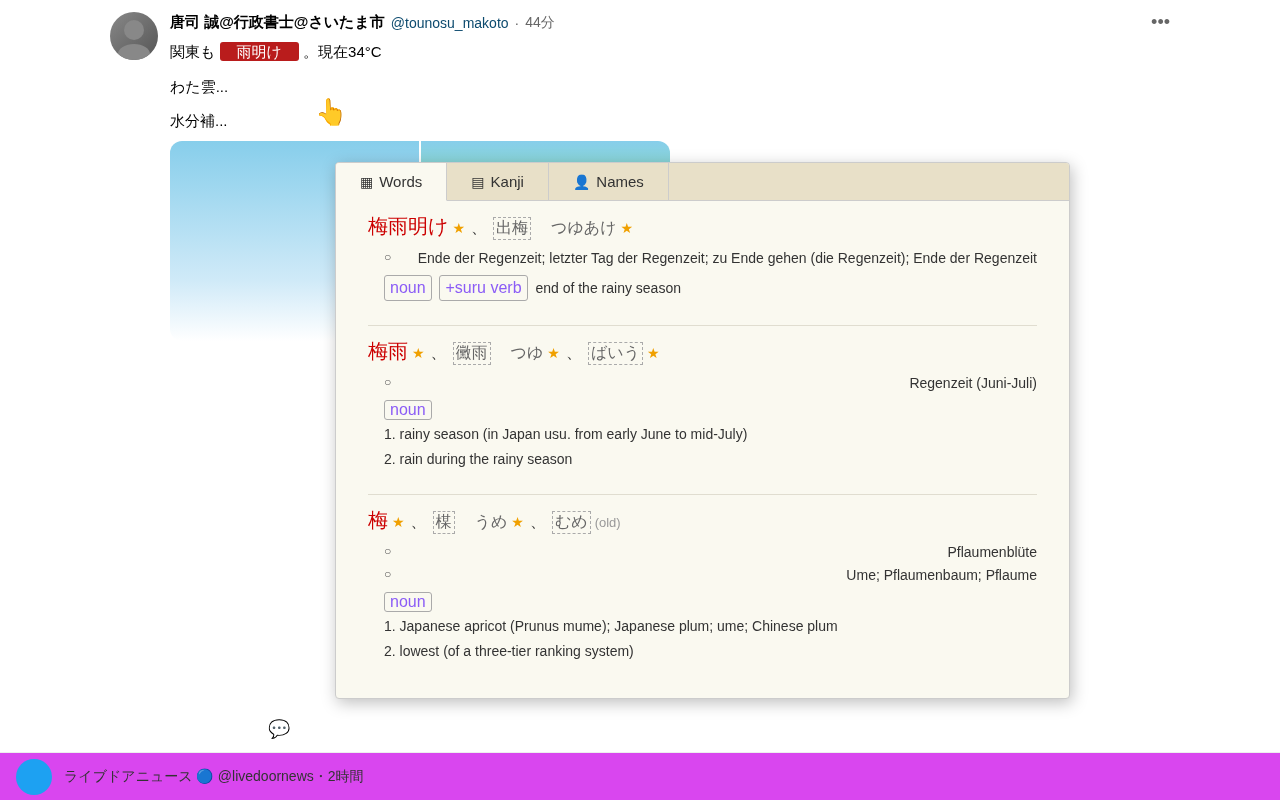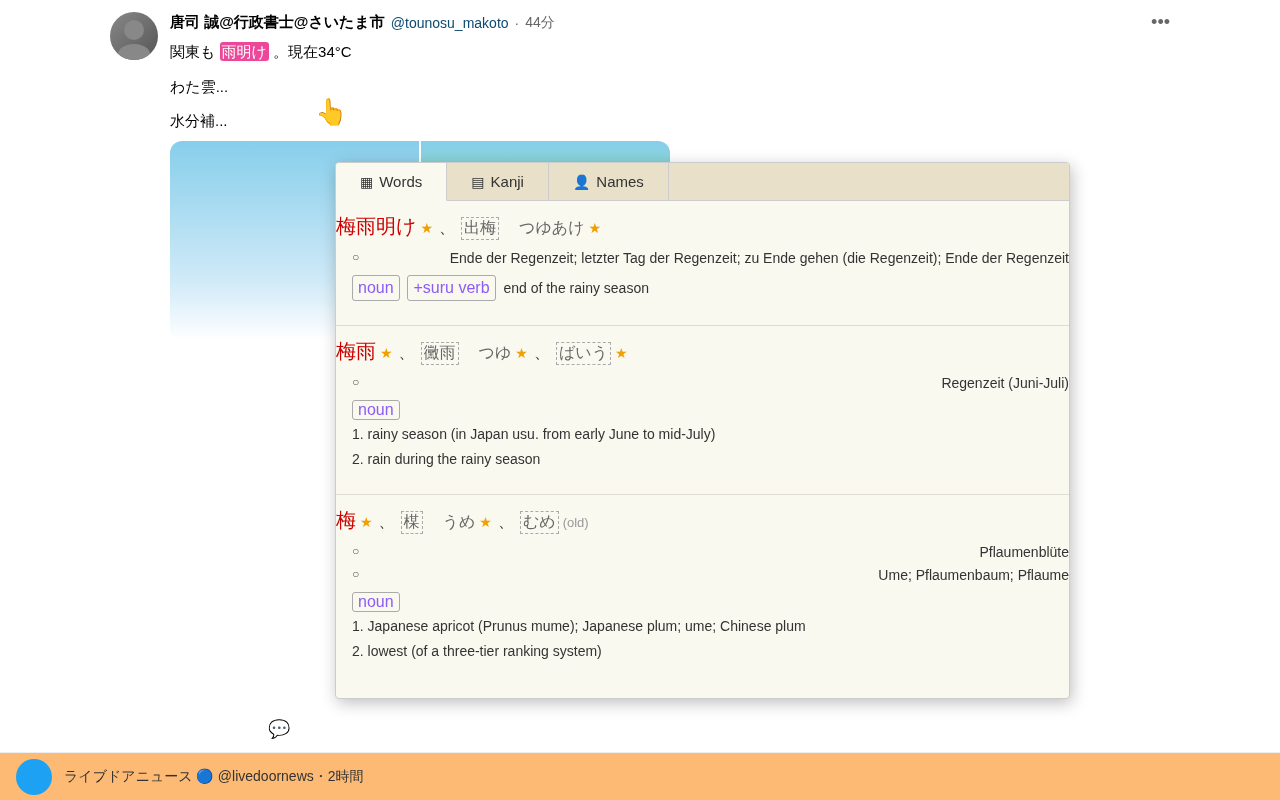--- a/index.html
+++ b/index.html
@@ -88,24 +88,24 @@
     }
 
     .tweet-text {
       font-size: 15px;
       color: #000;
       line-height: 1.5;
       margin-bottom: 6px;
     }
 
     .highlight-word {
-      background: #ec4899;
+      background: #b91c1c;
       color: #fff;
       border-radius: 3px;
-      padding: 1px 2px;
+      padding: 1px 17px;
       cursor: pointer;
     }
 
     .tweet-text-line {
       margin-bottom: 4px;
     }
 
     .tweet-images {
       display: grid;
       grid-template-columns: 1fr 1fr;
@@ -171,21 +171,21 @@
       background: #faf9f0;
       border-bottom: 1px solid #faf9f0;
       margin-bottom: -1px;
     }
 
     .dict-tab-icon {
       font-size: 14px;
     }
 
     .dict-content {
-      padding: 12px 0;
+      padding: 12px 32px;
       max-height: 620px;
       overflow-y: auto;
     }
 
     .dict-entry {
       margin-bottom: 24px;
     }
 
     .entry-header {
       display: flex;
@@ -421,20 +421,20 @@
           <span class="tag-badge">noun</span>
         </div>
         <div class="entry-def-numbered">1. Japanese apricot (Prunus mume); Japanese plum; ume; Chinese plum</div>
         <div class="entry-def-numbered">2. lowest (of a three-tier ranking system)</div>
       </div>
     </div>
 
   </div>
 </div>
 
-<div style="position:absolute; bottom:0; left:0; right:0; height:48px; background:#fdba74; border-top:1px solid #eee; display:flex; align-items:center; padding:0 16px; gap:12px;">
+<div style="position:absolute; bottom:0; left:0; right:0; height:48px; background:#d946ef; border-top:1px solid #eee; display:flex; align-items:center; padding:0 16px; gap:12px;">
   <div style="width:36px;height:36px;border-radius:50%;background:#1da1f2;flex-shrink:0;"></div>
   <span style="font-size:14px;color:#333;">
     ライブドアニュース 🔵 <span>@livedoornews</span>・<span>2時間</span>
   </span>
 </div>
 
 <div style="position:absolute; top:718px; left:268px; font-size:18px; color:#657786;">💬</div>
 
 </body></html>

